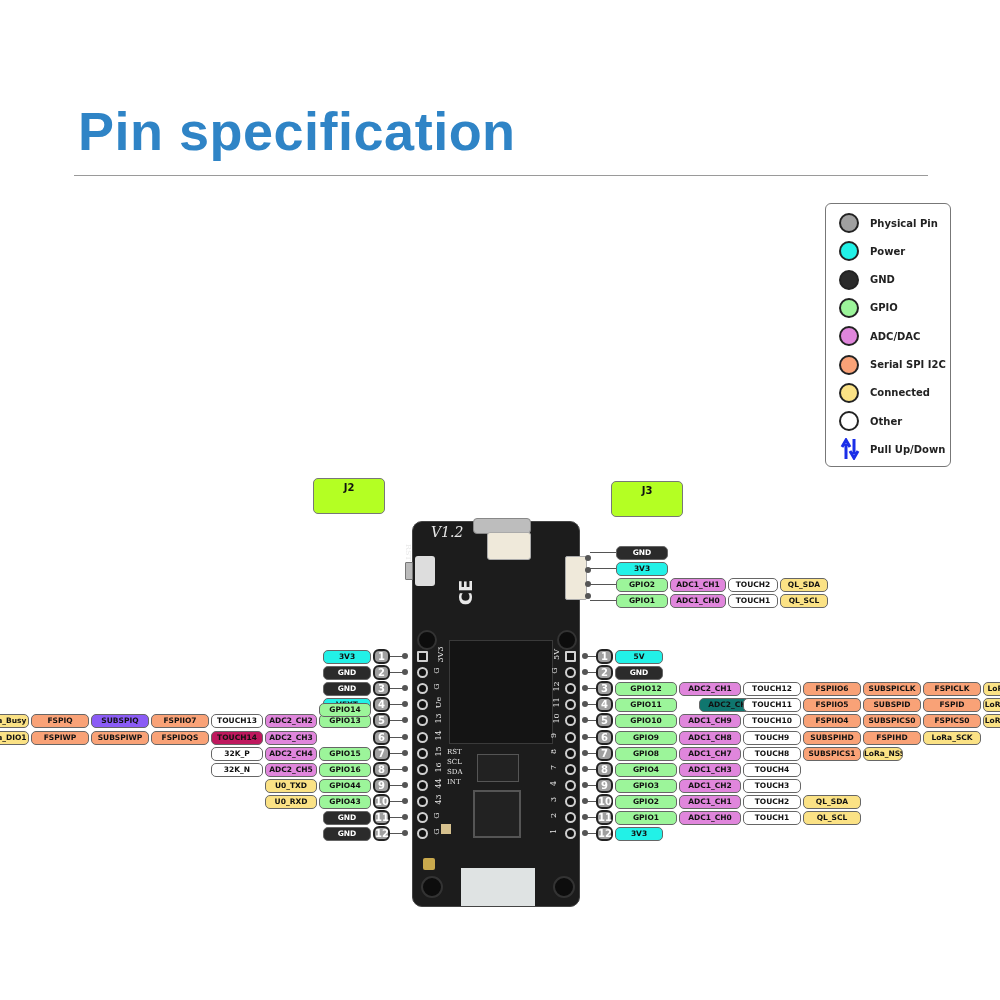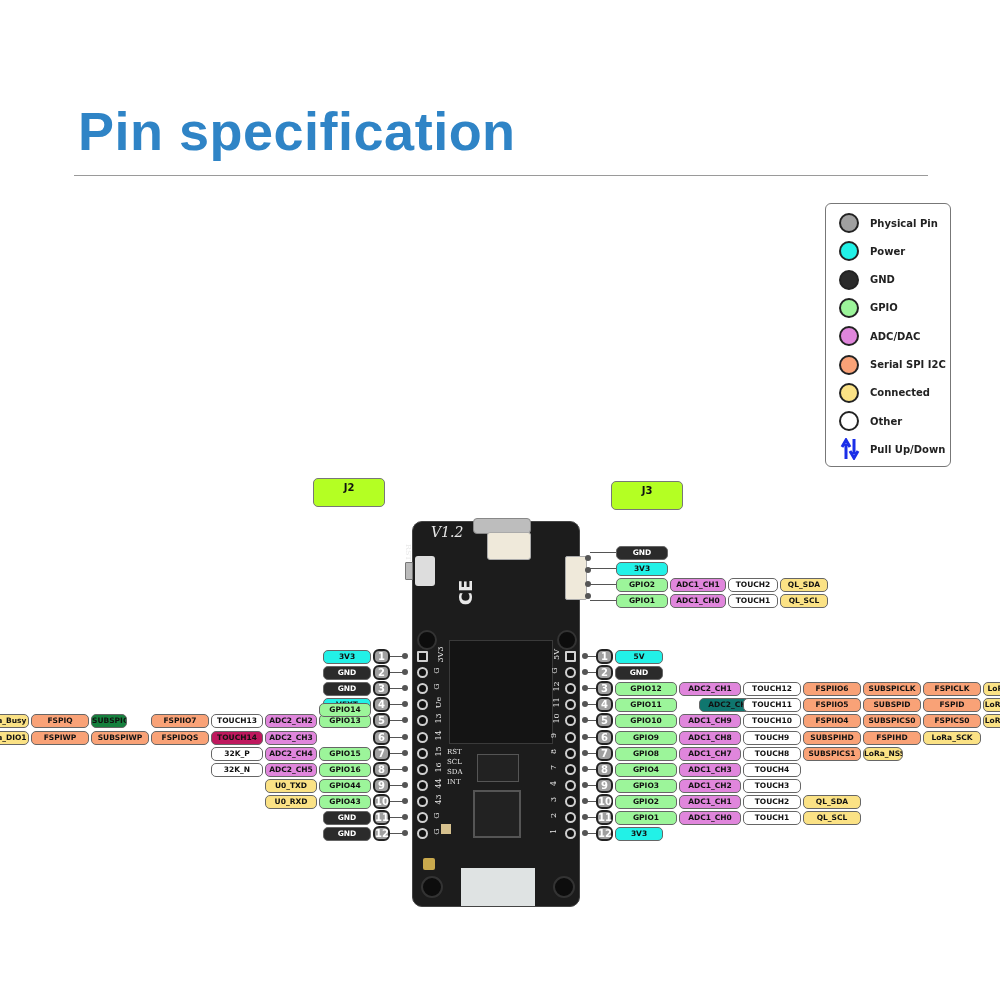--- a/index.html
+++ b/index.html
@@ -27,21 +27,21 @@
     border: 2px solid #222;
   }
   .legend-label {
     position: absolute; left: 44px; font-size: 10px; font-weight: bold; color: #222;
     font-family: "DejaVu Sans", sans-serif; white-space: nowrap;
   }
   .legend-arrows { position: absolute; left: 14px; width: 20px; height: 22px; }
 
   
   .jtag {
-    position: absolute; width: 72px; height: 29px; border-radius: 5px;
+    position: absolute; width: 72px; height: 36px; border-radius: 5px;
     background: #b4ff23; border: 1.5px solid #777;
     font-size: 10px; font-weight: bold; color: #111; text-align: center; line-height: 17px;
   }
 
   
   .board {
     position: absolute; left: 412px; top: 521px; width: 168px; height: 386px;
     background: #1c1c1c; border-radius: 10px; border: 1px solid #444;
   }
   .pill {
@@ -194,21 +194,21 @@
     <div class="hole" style="left: 417px; top: 699.3px;"></div>
     <div class="pill" style="left: 323px; top: 698.3px; width: 48px; background: rgb(34, 241, 231); color: rgb(17, 17, 17);">VEXT</div>
     <div class="pin-num" style="left: 373px; top: 713.4px;">5</div>
     <div class="leader" style="left: 390px; top: 720.4px; width: 16px;"></div>
     <div class="leader-dot" style="left: 402px; top: 717.4px;"></div>
     <div class="hole" style="left: 417px; top: 715.4px;"></div>
     <div class="pill" style="left: 319px; top: 714.4px; width: 52px; background: rgb(156, 245, 154); color: rgb(17, 17, 17);">GPIO13</div>
     <div class="pill" style="left: 265px; top: 714.4px; width: 52px; background: rgb(224, 134, 220); color: rgb(17, 17, 17);">ADC2_CH2</div>
     <div class="pill" style="left: 211px; top: 714.4px; width: 52px; background: rgb(255, 255, 255); color: rgb(17, 17, 17);">TOUCH13</div>
     <div class="pill" style="left: 151px; top: 714.4px; width: 58px; background: rgb(249, 162, 119); color: rgb(17, 17, 17);">FSPIIO7</div>
-    <div class="pill" style="left: 91px; top: 714.4px; width: 36px; background: #15803d; color: rgb(17, 17, 17);">SUBSPIQ</div>
+    <div class="pill" style="left: 91px; top: 714.4px; width: 58px; background: #8b5cf6; color: rgb(17, 17, 17);">SUBSPIQ</div>
     <div class="pill" style="left: 31px; top: 714.4px; width: 58px; background: rgb(249, 162, 119); color: rgb(17, 17, 17);">FSPIQ</div>
     <div class="pill" style="left: -21px; top: 714.4px; width: 50px; background: rgb(251, 226, 133); color: rgb(17, 17, 17);">LoRa_Busy</div>
     <div class="pin-num" style="left: 373px; top: 729.5px;">6</div>
     <div class="leader" style="left: 390px; top: 736.5px; width: 16px;"></div>
     <div class="leader-dot" style="left: 402px; top: 733.5px;"></div>
     <div class="hole" style="left: 417px; top: 731.5px;"></div>
     <div class="pill" style="left: 319px; top: 703px; width: 52px; background: rgb(156, 245, 154); color: rgb(17, 17, 17);">GPIO14</div>
     <div class="pill" style="left: 265px; top: 730.5px; width: 52px; background: rgb(224, 134, 220); color: rgb(17, 17, 17);">ADC2_CH3</div>
     <div class="pill" style="left: 211px; top: 730.5px; width: 52px; background: #be185d; color: rgb(17, 17, 17);">TOUCH14</div>
     <div class="pill" style="left: 151px; top: 730.5px; width: 58px; background: rgb(249, 162, 119); color: rgb(17, 17, 17);">FSPIDQS</div>

